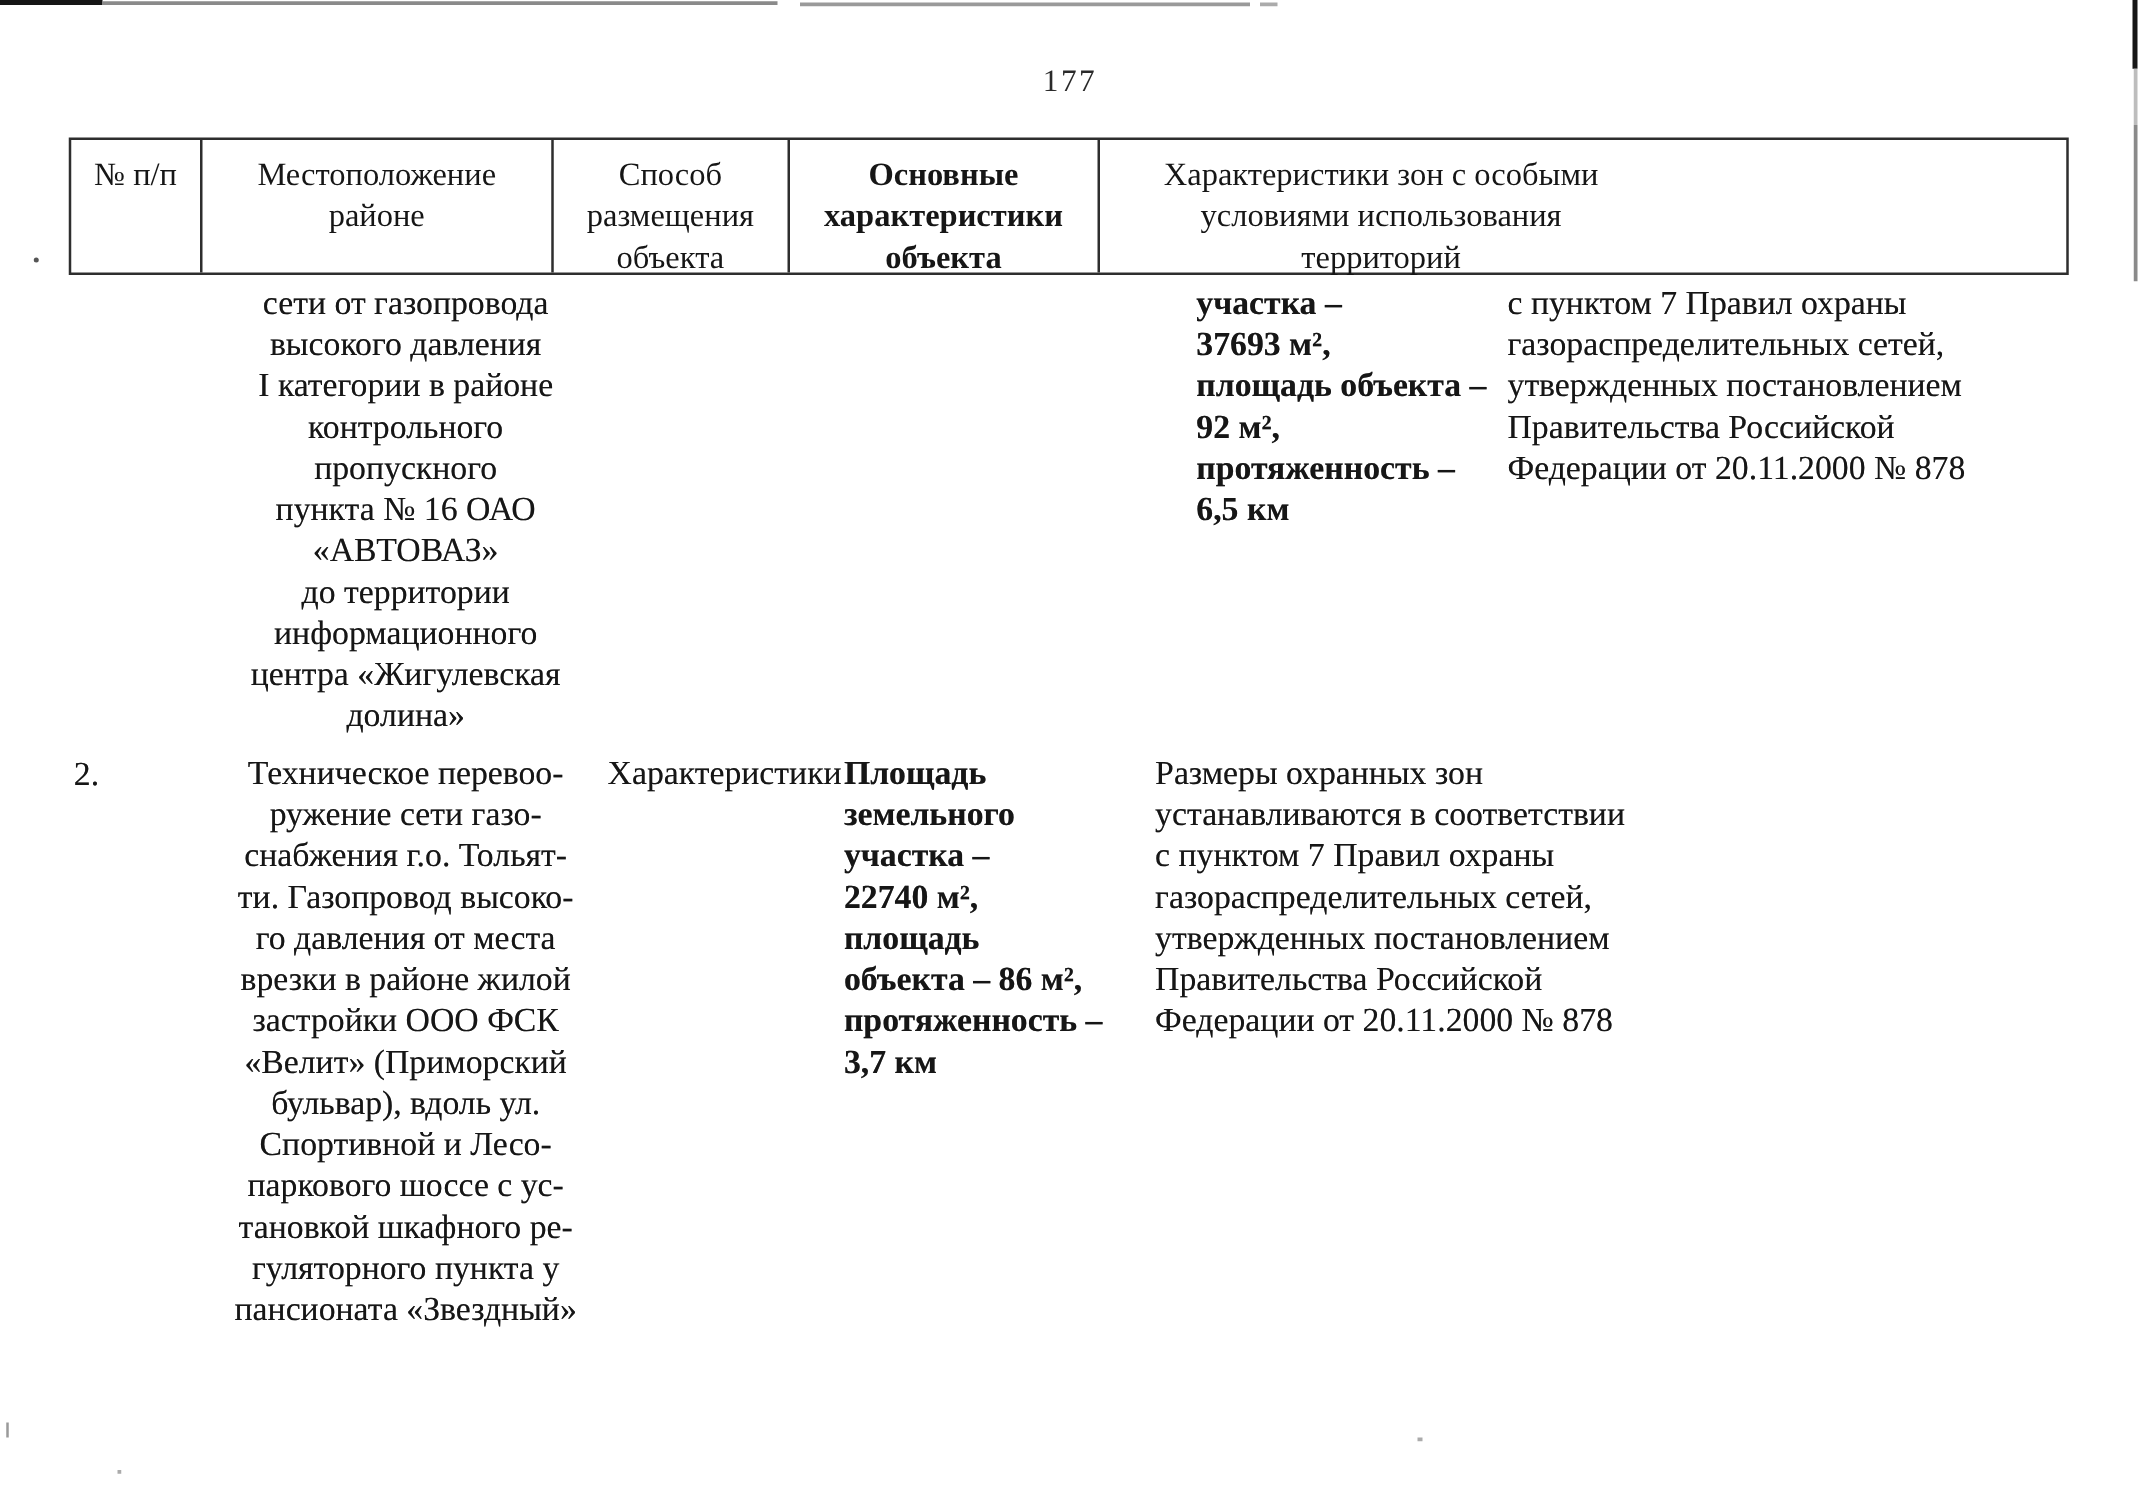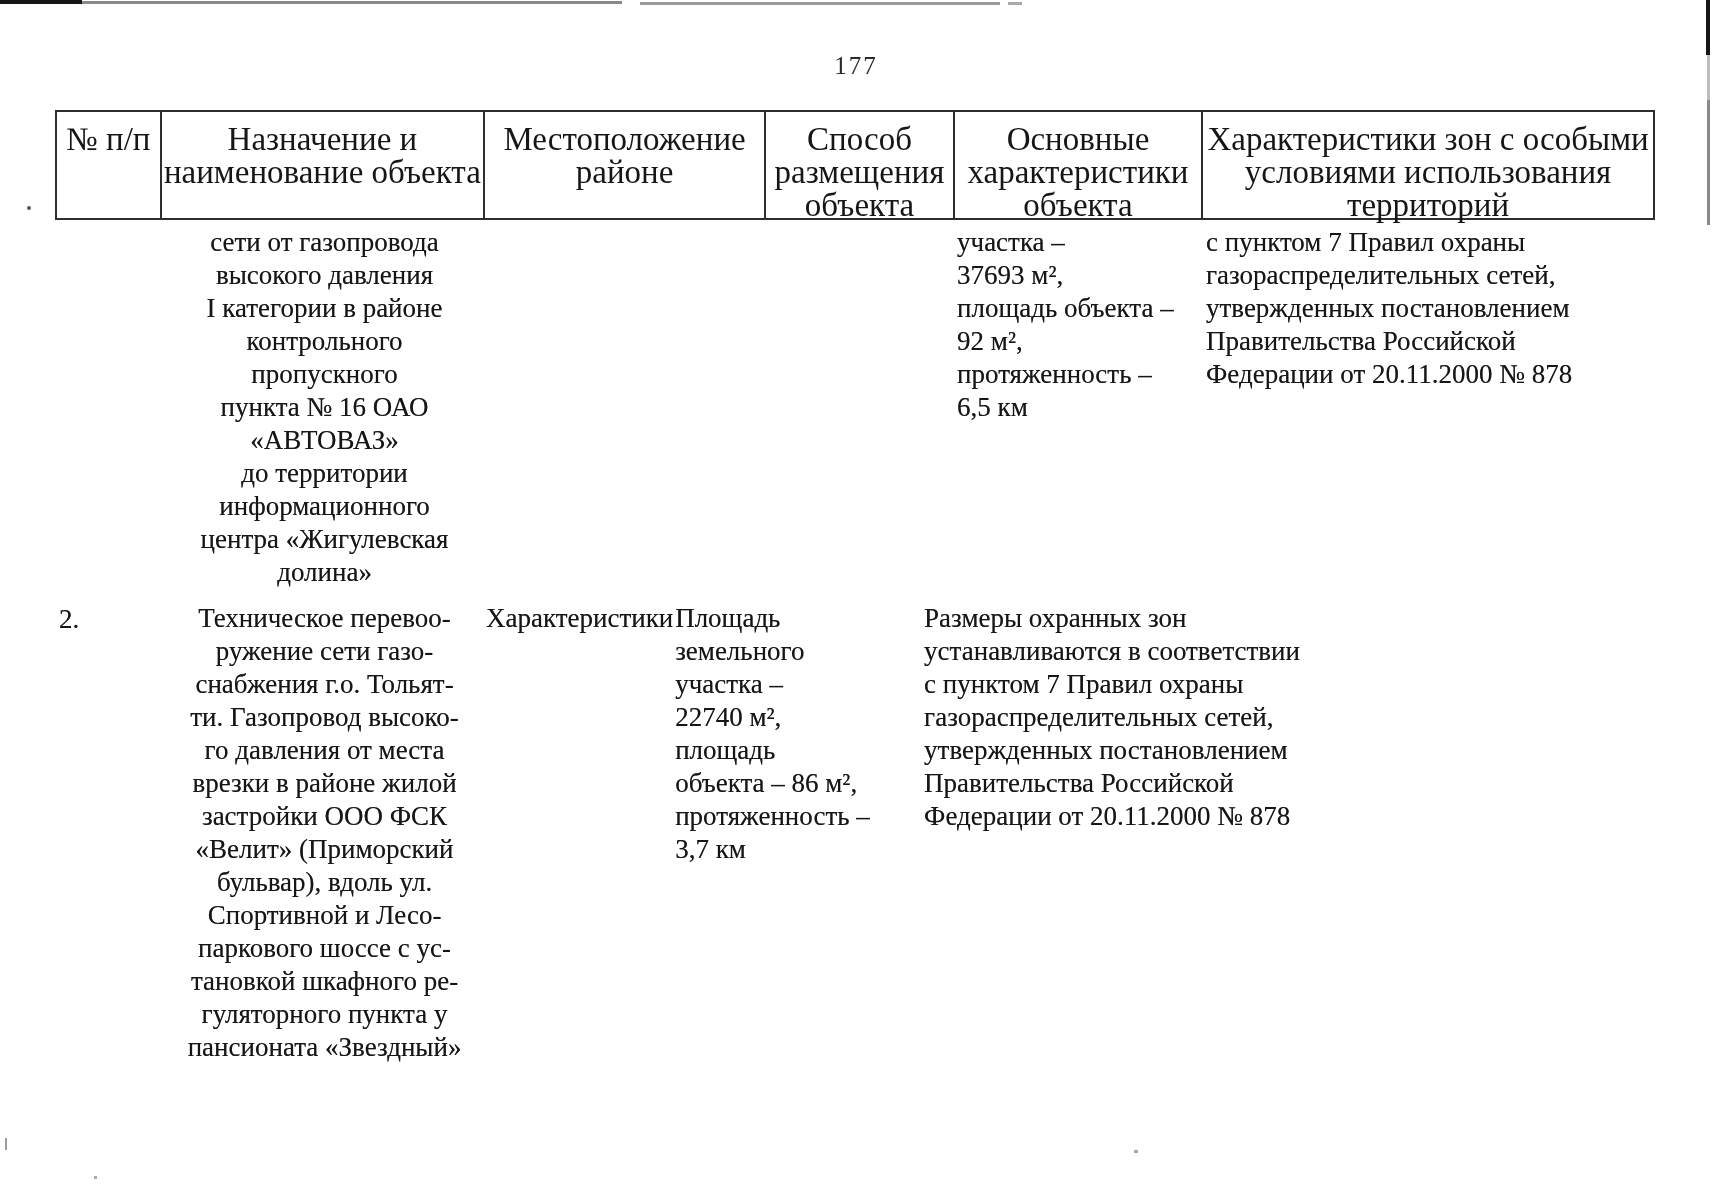--- a/index.html
+++ b/index.html
@@ -31,31 +31,31 @@
   }
   .thead {
     display: flex;
     border: 2px solid #2e2e2e;
     height: 110px;
   }
   .th {
     flex: 0 0 auto;
     text-align: center;
     padding-top: 11px;
-    font-size: 33px;
+    font-size: 26px;
     line-height: 33px;
     white-space: pre-line;
     color: #161616;
   }
   .th + .th { border-left: 2px solid #2e2e2e; }
   .c1 { width: 6.44%; }
   .c2 { width: 20.25%; }
   .c3 { width: 17.62%; }
   .c4 { width: 11.82%; }
-  .c5 { width: 15.56%; }
+  .c5 { width: 15.56%; font-weight: bold; }
   .c6 { width: 28.31%; }
   .trow {
     display: flex;
     align-items: flex-start;
   }
   .row1 { margin-top: 6px; }
   .row2 { margin-top: 13px; }
   .td {
     flex: 0 0 auto;
     font-size: 27px;
@@ -78,22 +78,20 @@
 <body>
 
 <div class="page">
 
   <div class="page-number">177</div>
 
   <div class="doc-table">
 
     <div class="thead">
       <div class="th c1">№ п/п</div>
-      <div class="th c2">Назначение и
-наименование объекта</div>
       <div class="th c3">Местоположение
 районе</div>
       <div class="th c4">Способ
 размещения
 объекта</div>
       <div class="th c5">Основные
 характеристики
 объекта</div>
       <div class="th c6">Характеристики зон с особыми
 условиями использования

